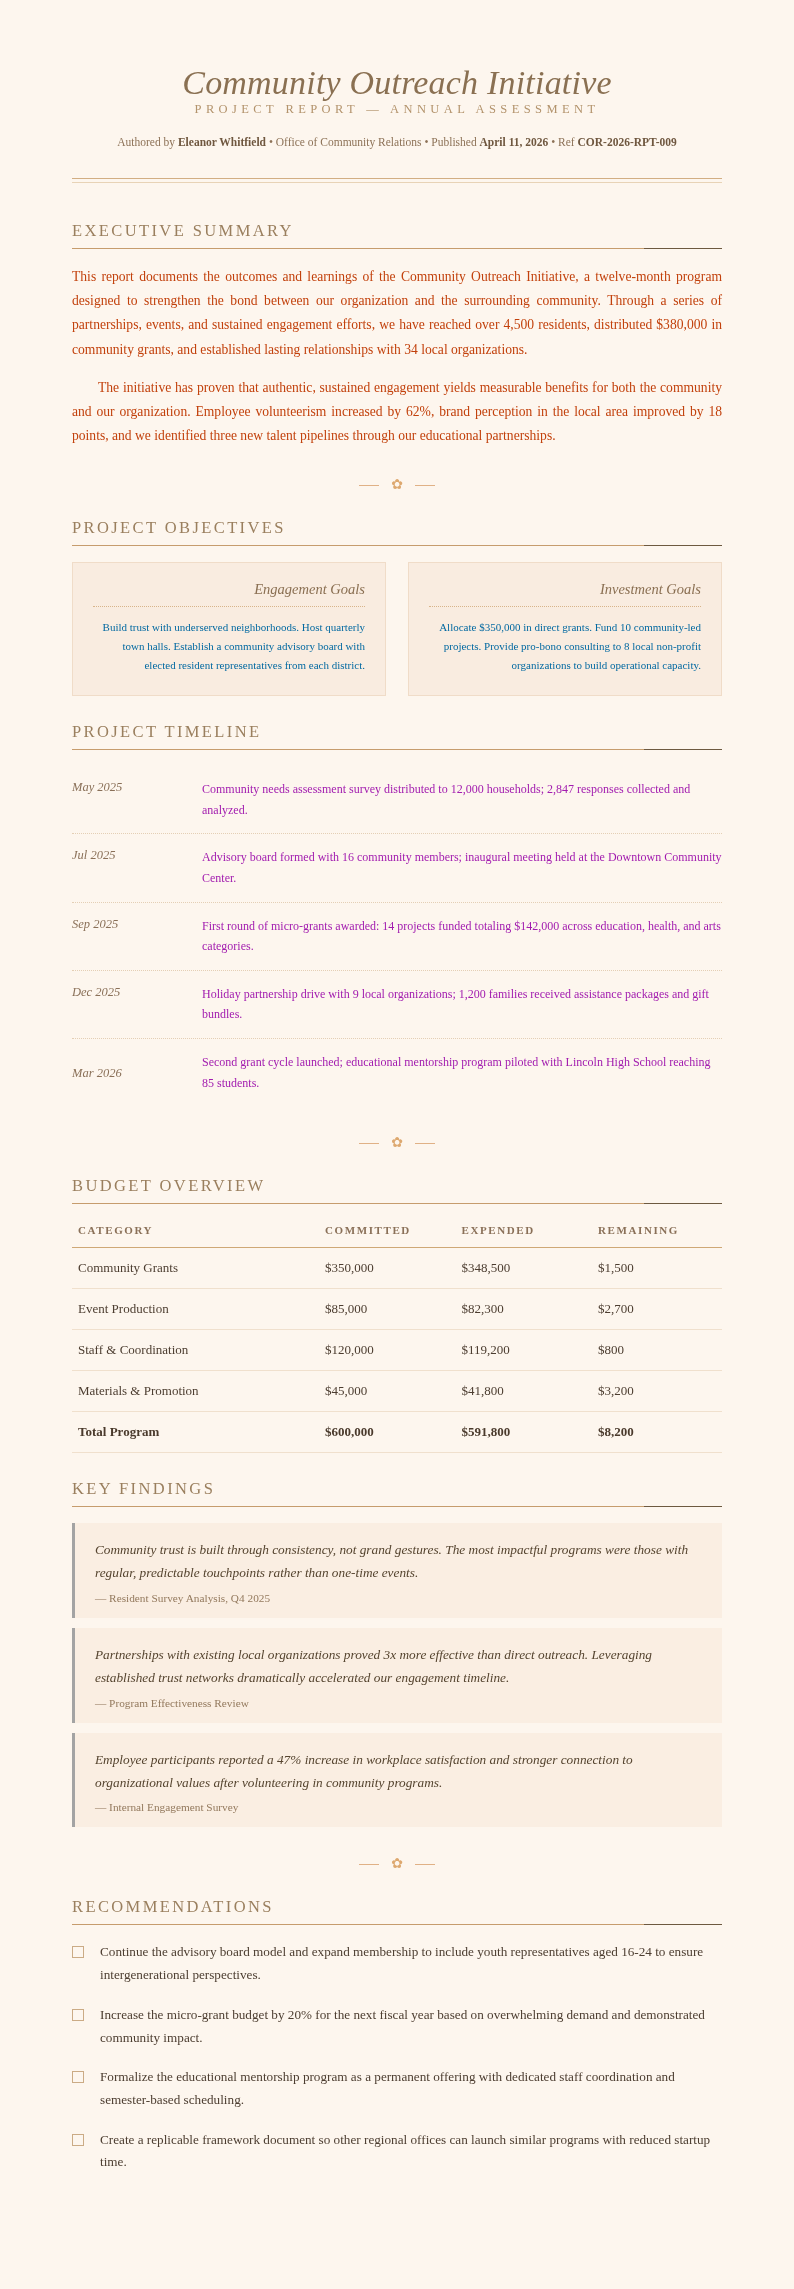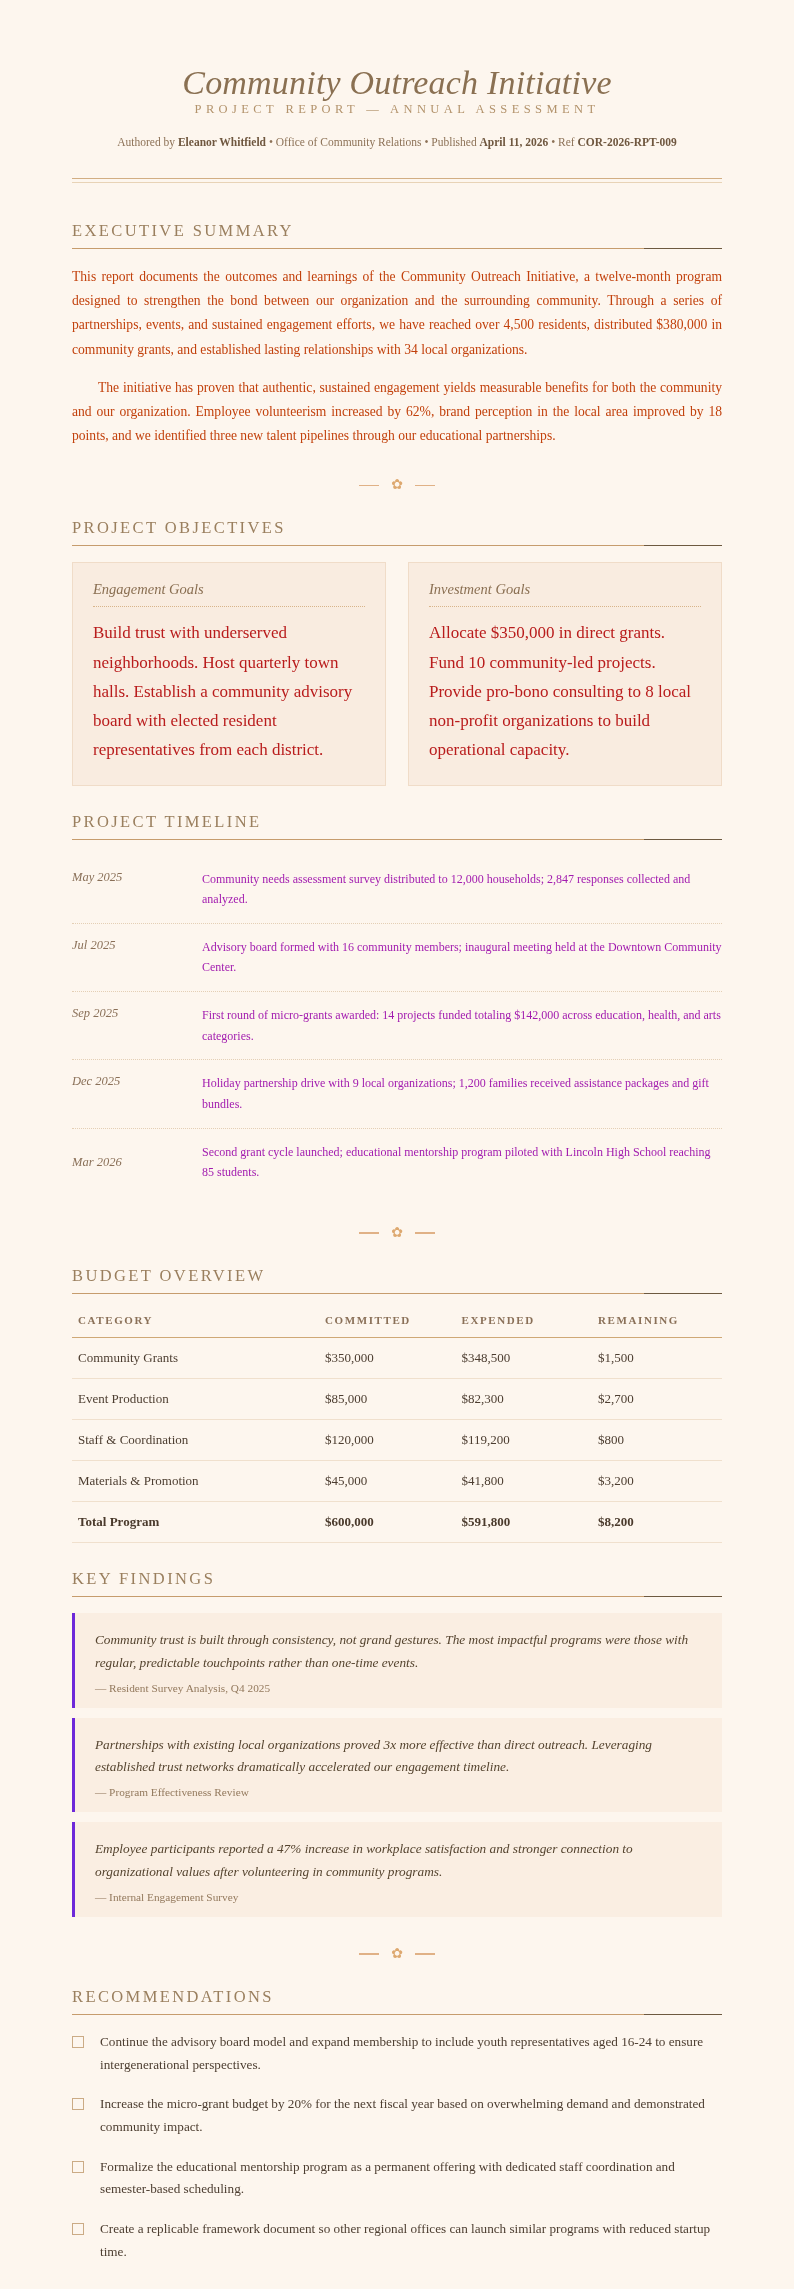--- a/index.html
+++ b/index.html
@@ -97,42 +97,42 @@
   }
   .ornament .dash {
     display: block;
     width: 20px;
     height: 1.5px;
     background: #e0b186;
   }
   .ornament .flower { font-size: 14px; line-height: 1; color: #dda86f; }
 
   
-  .cards { display: flex; gap: 22px; }
+  .cards { display: flex; gap: 22px; text-align: right; }
   .card {
     flex: 1;
     background: #f9ece0;
     border: 1px solid #f0dcc8;
     padding: 18px 20px 20px 20px;
     box-sizing: border-box;
   }
   .card-title {
     font-style: italic;
     font-size: 14.5px;
     color: #8a6f52;
     margin: 0 0 8px 0;
   }
   .card-sep {
     border-top: 1px dotted #d8b48a;
     margin-bottom: 11px;
   }
   .card-text {
-    font-size: 17px;
+    font-size: 11px;
     line-height: 1.72;
-    color: #b91c1c;
+    color: #0369a1;
     margin: 0;
   }
 
   
   .timeline { margin-top: 2px; }
   .tl-row {
     display: flex;
     padding: 13px 0 13px 0;
     border-bottom: 1px dotted #e4cfb5;
   }
@@ -180,21 +180,21 @@
   }
   table.budget tr.total td:first-child { color: #4a3a2c; }
   table.budget col.c1 { width: 38%; }
   table.budget col.c2 { width: 21%; }
   table.budget col.c3 { width: 21%; }
   table.budget col.c4 { width: 20%; }
 
   
   .finding {
     background: #faeee2;
-    border-left: 3px solid #6d28d9;
+    border-left: 3px solid #a3a3a3;
     padding: 16px 20px 14px 20px;
     margin-bottom: 10px;
   }
   .finding-text {
     font-style: italic;
     font-size: 13.3px;
     line-height: 1.72;
     color: #55442f;
     margin: 0 0 7px 0;
   }

